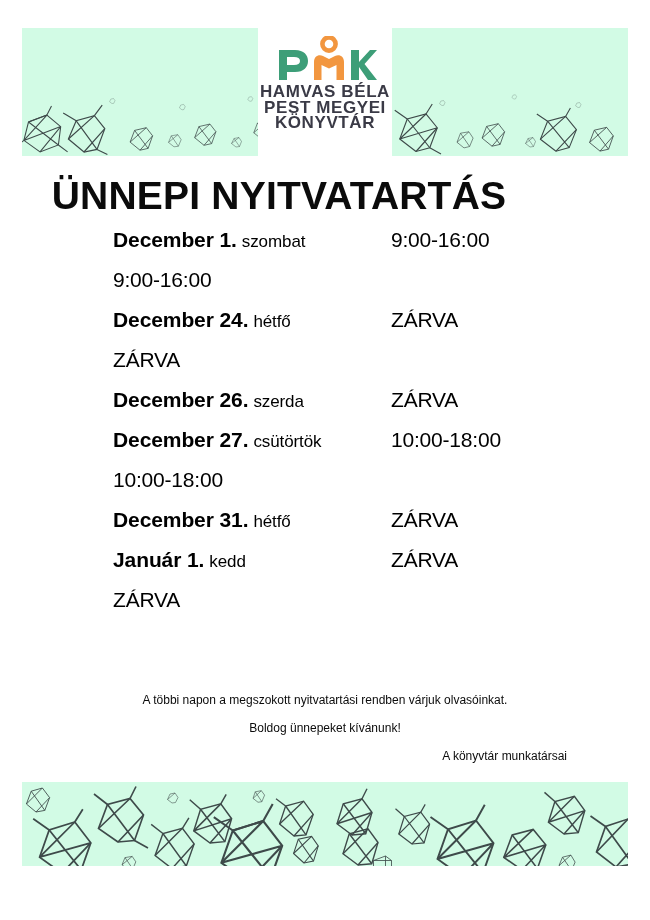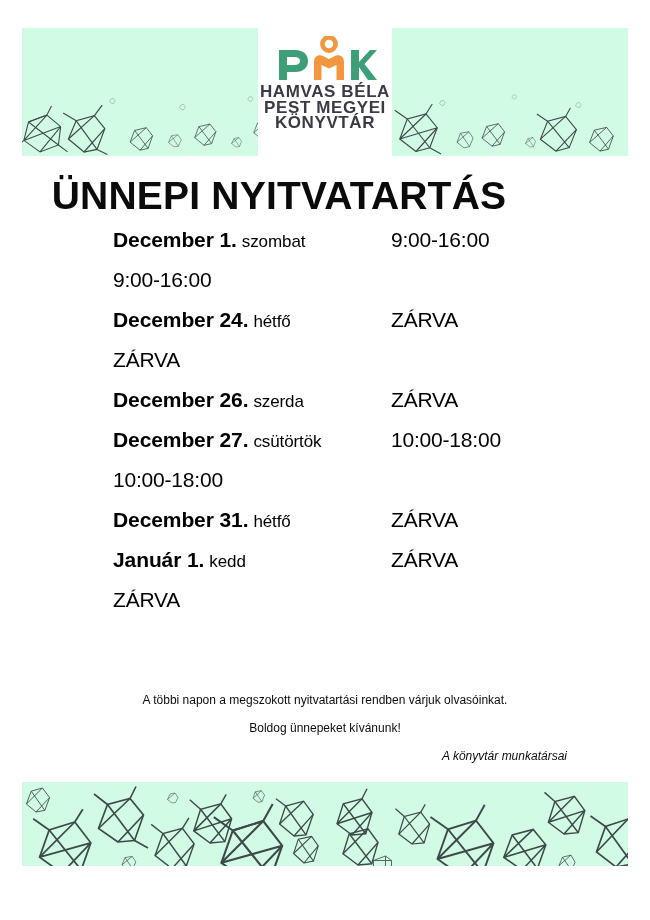--- a/index.html
+++ b/index.html
@@ -123,21 +123,21 @@
     left: 25px;
     width: 600px;
   }
   .note-line {
     font-size: 12px;
     line-height: 28px;
     color: #0b0b0b;
     white-space: nowrap;
   }
   .note-center { text-align: center; }
-  .note-right  { text-align: right; padding-right: 58px; font-style: italic; }
+  .note-right  { text-align: right; padding-right: 58px; }
 </style>
 </head>
 <body>
 
 <div class="band band-top">
   <svg viewBox="0 0 606 70" preserveAspectRatio="none">
     <g fill="none" stroke="#3e4a4a" stroke-width="0.9">
 
       <g transform="translate(18,36) scale(1.15)">
         <path d="M0 26 L-14 16 L-10 0 L6 -6 L18 4 L16 20 Z"></path>

